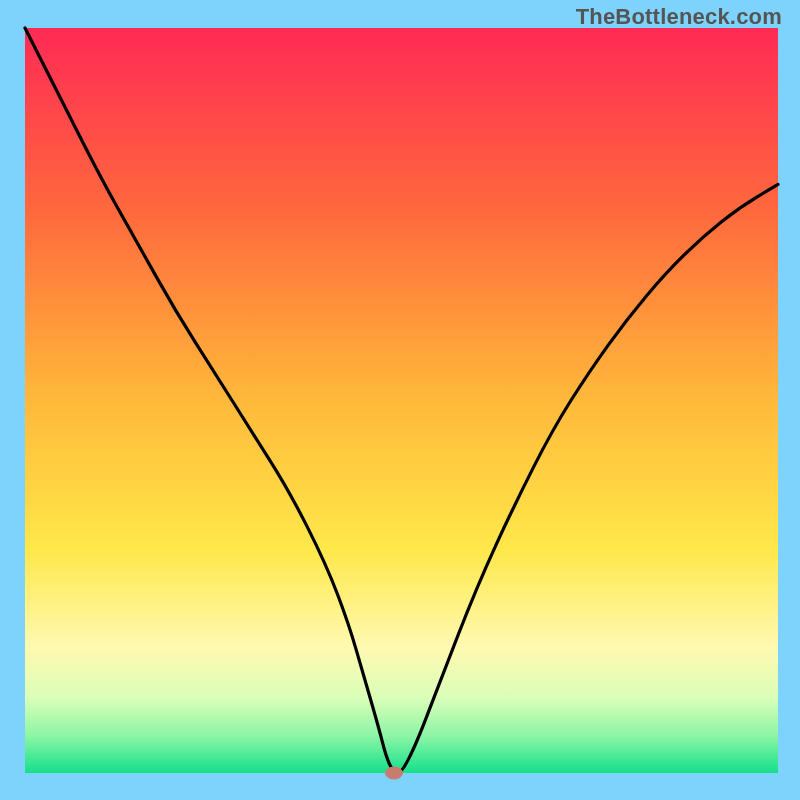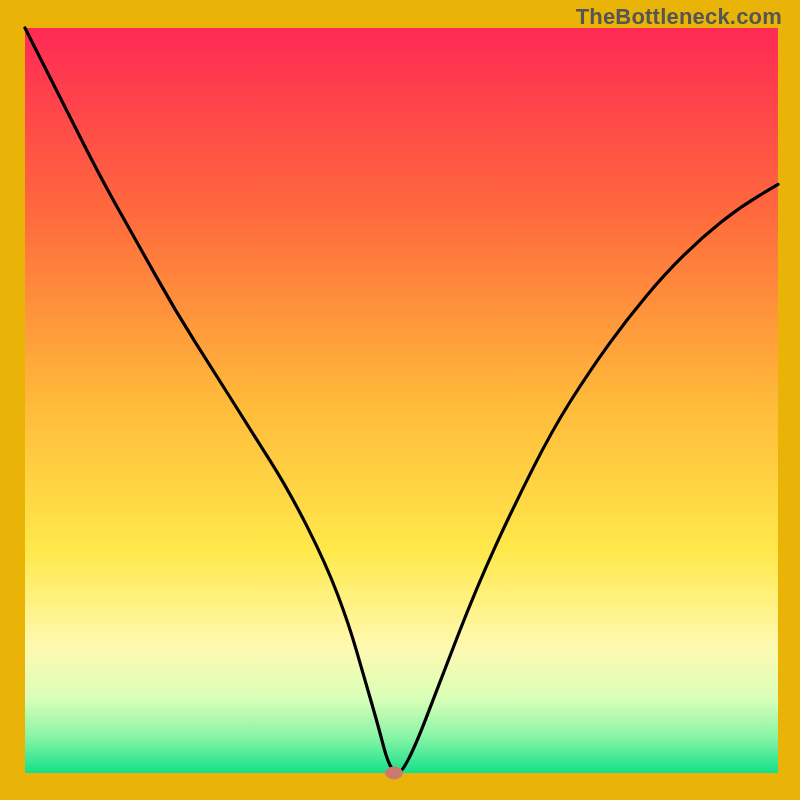--- a/index.html
+++ b/index.html
@@ -8,21 +8,21 @@
     width: 800px;
     height: 800px;
     background: #000;
     font-family: Arial, Helvetica, sans-serif;
     overflow: hidden;
   }
   .frame {
     position: relative;
     width: 800px;
     height: 800px;
-    background: #eab308;
+    background: #7dd3fc;
   }
   .watermark {
     position: absolute;
     top: 4px;
     right: 18px;
     color: #555;
     font-size: 22px;
     font-weight: 600;
     letter-spacing: 0.2px;
     z-index: 5;

